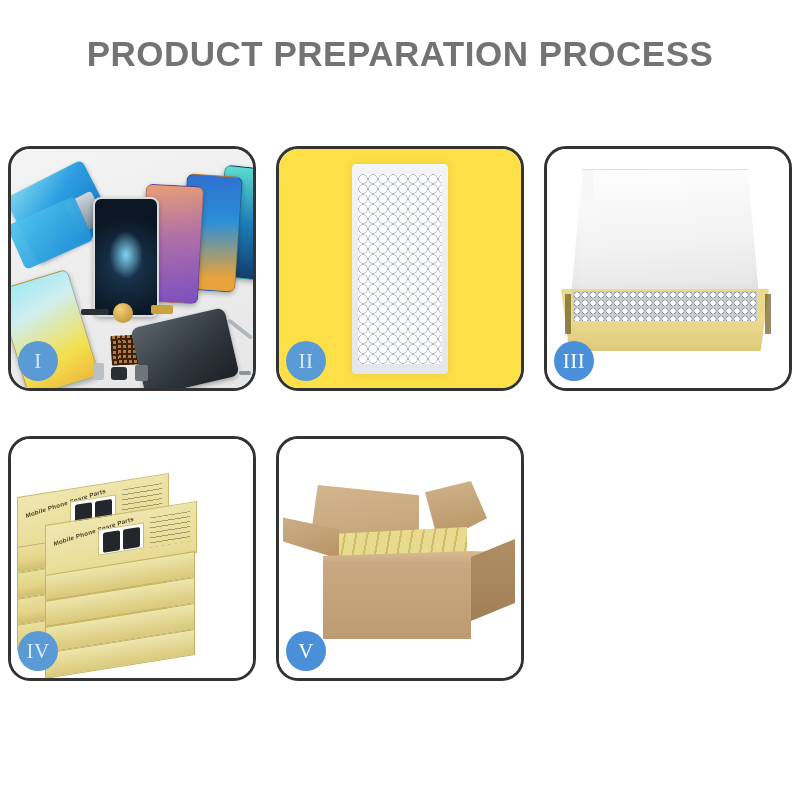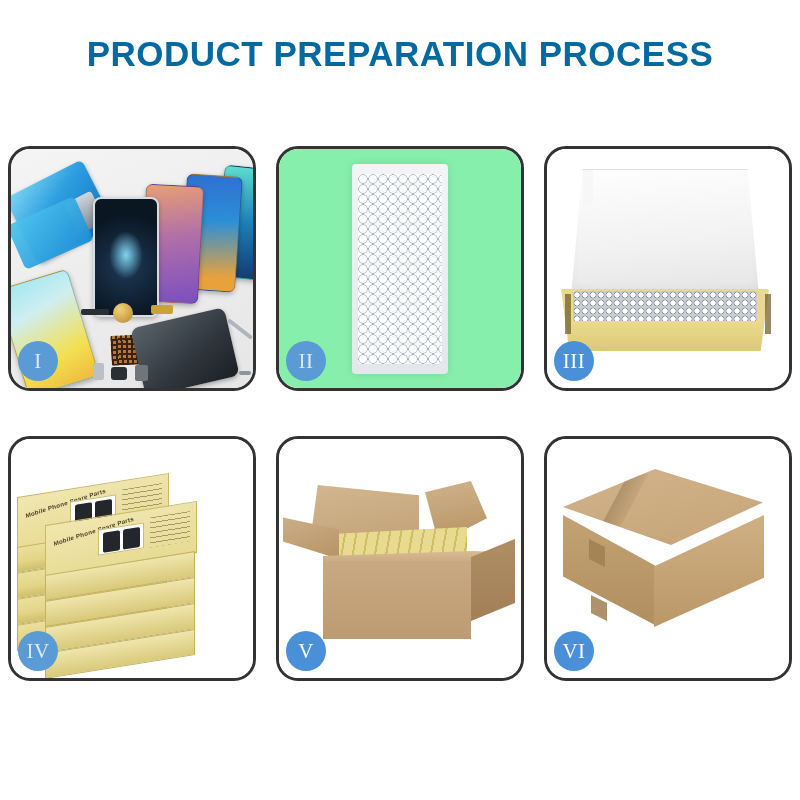--- a/index.html
+++ b/index.html
@@ -8,21 +8,21 @@
     background: #ffffff;
     font-family: "Liberation Sans", sans-serif;
     overflow: hidden;
   }
   .page { position: relative; width: 800px; height: 800px; background: #fff; }
 
   
   .header { text-align: center; padding-top: 36px; }
   .title {
     font-size: 35px; font-weight: 700; letter-spacing: 0.5px;
-    color: #0369a1; line-height: 1.05; white-space: nowrap;
+    color: #737373; line-height: 1.05; white-space: nowrap;
   }
   .subtitle {
     margin-top: 12px; font-size: 15.2px; font-weight: 400;
     color: #111; white-space: nowrap;
   }
 
   
   .grid {
     position: absolute; left: 8px; top: 146px;
     width: 784px; height: 580px;
@@ -99,21 +99,21 @@
   .coil { position:absolute; left:102px; top:154px; width:20px;height:20px;border-radius:50%;
     background:radial-gradient(circle at 35% 30%,#f2d27a,#b8862a); }
   .grid-chip { position:absolute; left:100px; top:186px; width:34px;height:30px;border-radius:2px;
     background:#b5783f;
     background-image: repeating-linear-gradient(90deg,#3c2310 0 2px,transparent 2px 5px),
                       repeating-linear-gradient(0deg,#3c2310 0 2px,transparent 2px 5px);
     transform: rotate(-3deg); }
   .tinypart { position:absolute; background:#2a2f33; border-radius:2px; }
 
   
-  .p2 { background: #86efac; }
+  .p2 { background: #fde047; }
   .pouch {
     position:absolute; left:50%; top:50%; transform:translate(-50%,-50%);
     width: 96px; height: 210px; border-radius: 4px;
     background: linear-gradient(180deg,#f2f4f6,#e3e7ec);
     box-shadow: 0 0 8px rgba(0,0,0,.10);
   }
   .bubbles {
     position:absolute; left:6px; top:10px; right:6px; bottom:10px;
     border-radius:3px;
     background-color: #dfe4ea;
@@ -340,25 +340,15 @@
         <div class="flap-r"></div>
         <div class="ybars"></div>
         <div class="flap-l"></div>
         <div class="c5-rim"></div>
         <div class="c5-body"></div>
         <div class="c5-right"></div>
         <div class="badge">V</div>
       </div>
     </div>
 
-    <div class="card">
-      <div class="card-inner p6">
-        <div class="c6-top"></div>
-        <div class="c6-left"></div>
-        <div class="c6-right"></div>
-        <div class="tape6" style="left:42px;top:104px;width:16px;height:20px;transform:skewY(26deg);"></div>
-        <div class="tape6" style="left:44px;top:160px;width:16px;height:18px;transform:skewY(26deg);"></div>
-        <div class="badge">VI</div>
-      </div>
-    </div>
 
   </div>
 </div>
 
 </body></html>

